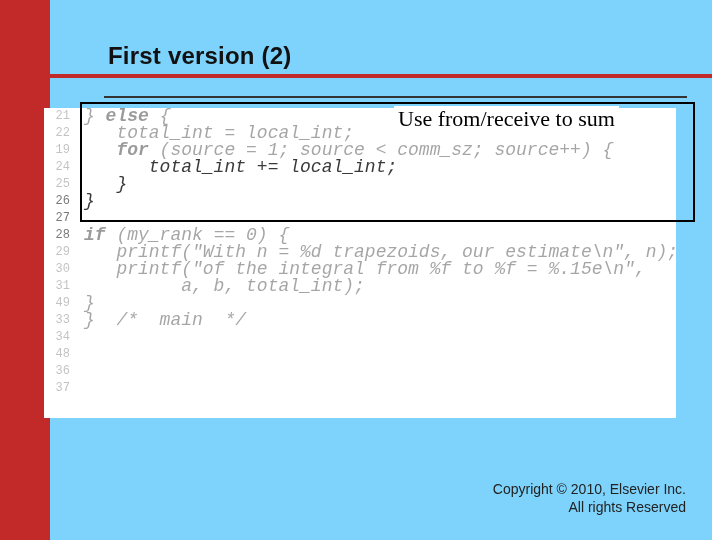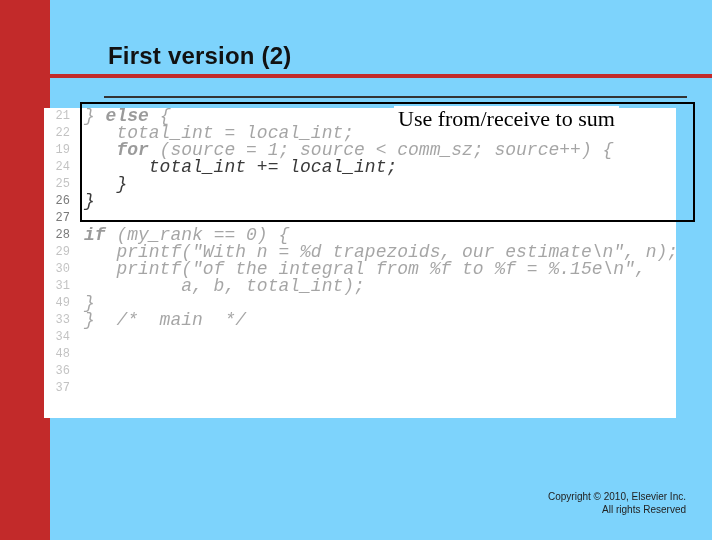--- a/index.html
+++ b/index.html
@@ -77,21 +77,21 @@
     font-family: "Times New Roman", Times, serif;
     font-size: 22px;
     color: #000;
     background: #fff;
     padding: 0 4px;
   }
 
   .copyright {
     position: absolute;
     right: 26px; bottom: 24px;
-    font-size: 10px;
+    font-size: 14px;
     color: #222;
     text-align: right;
     line-height: 1.25;
   }
 </style>
 </head>
 <body>
 
 <div class="slide">
   <div class="red-bar"></div>

